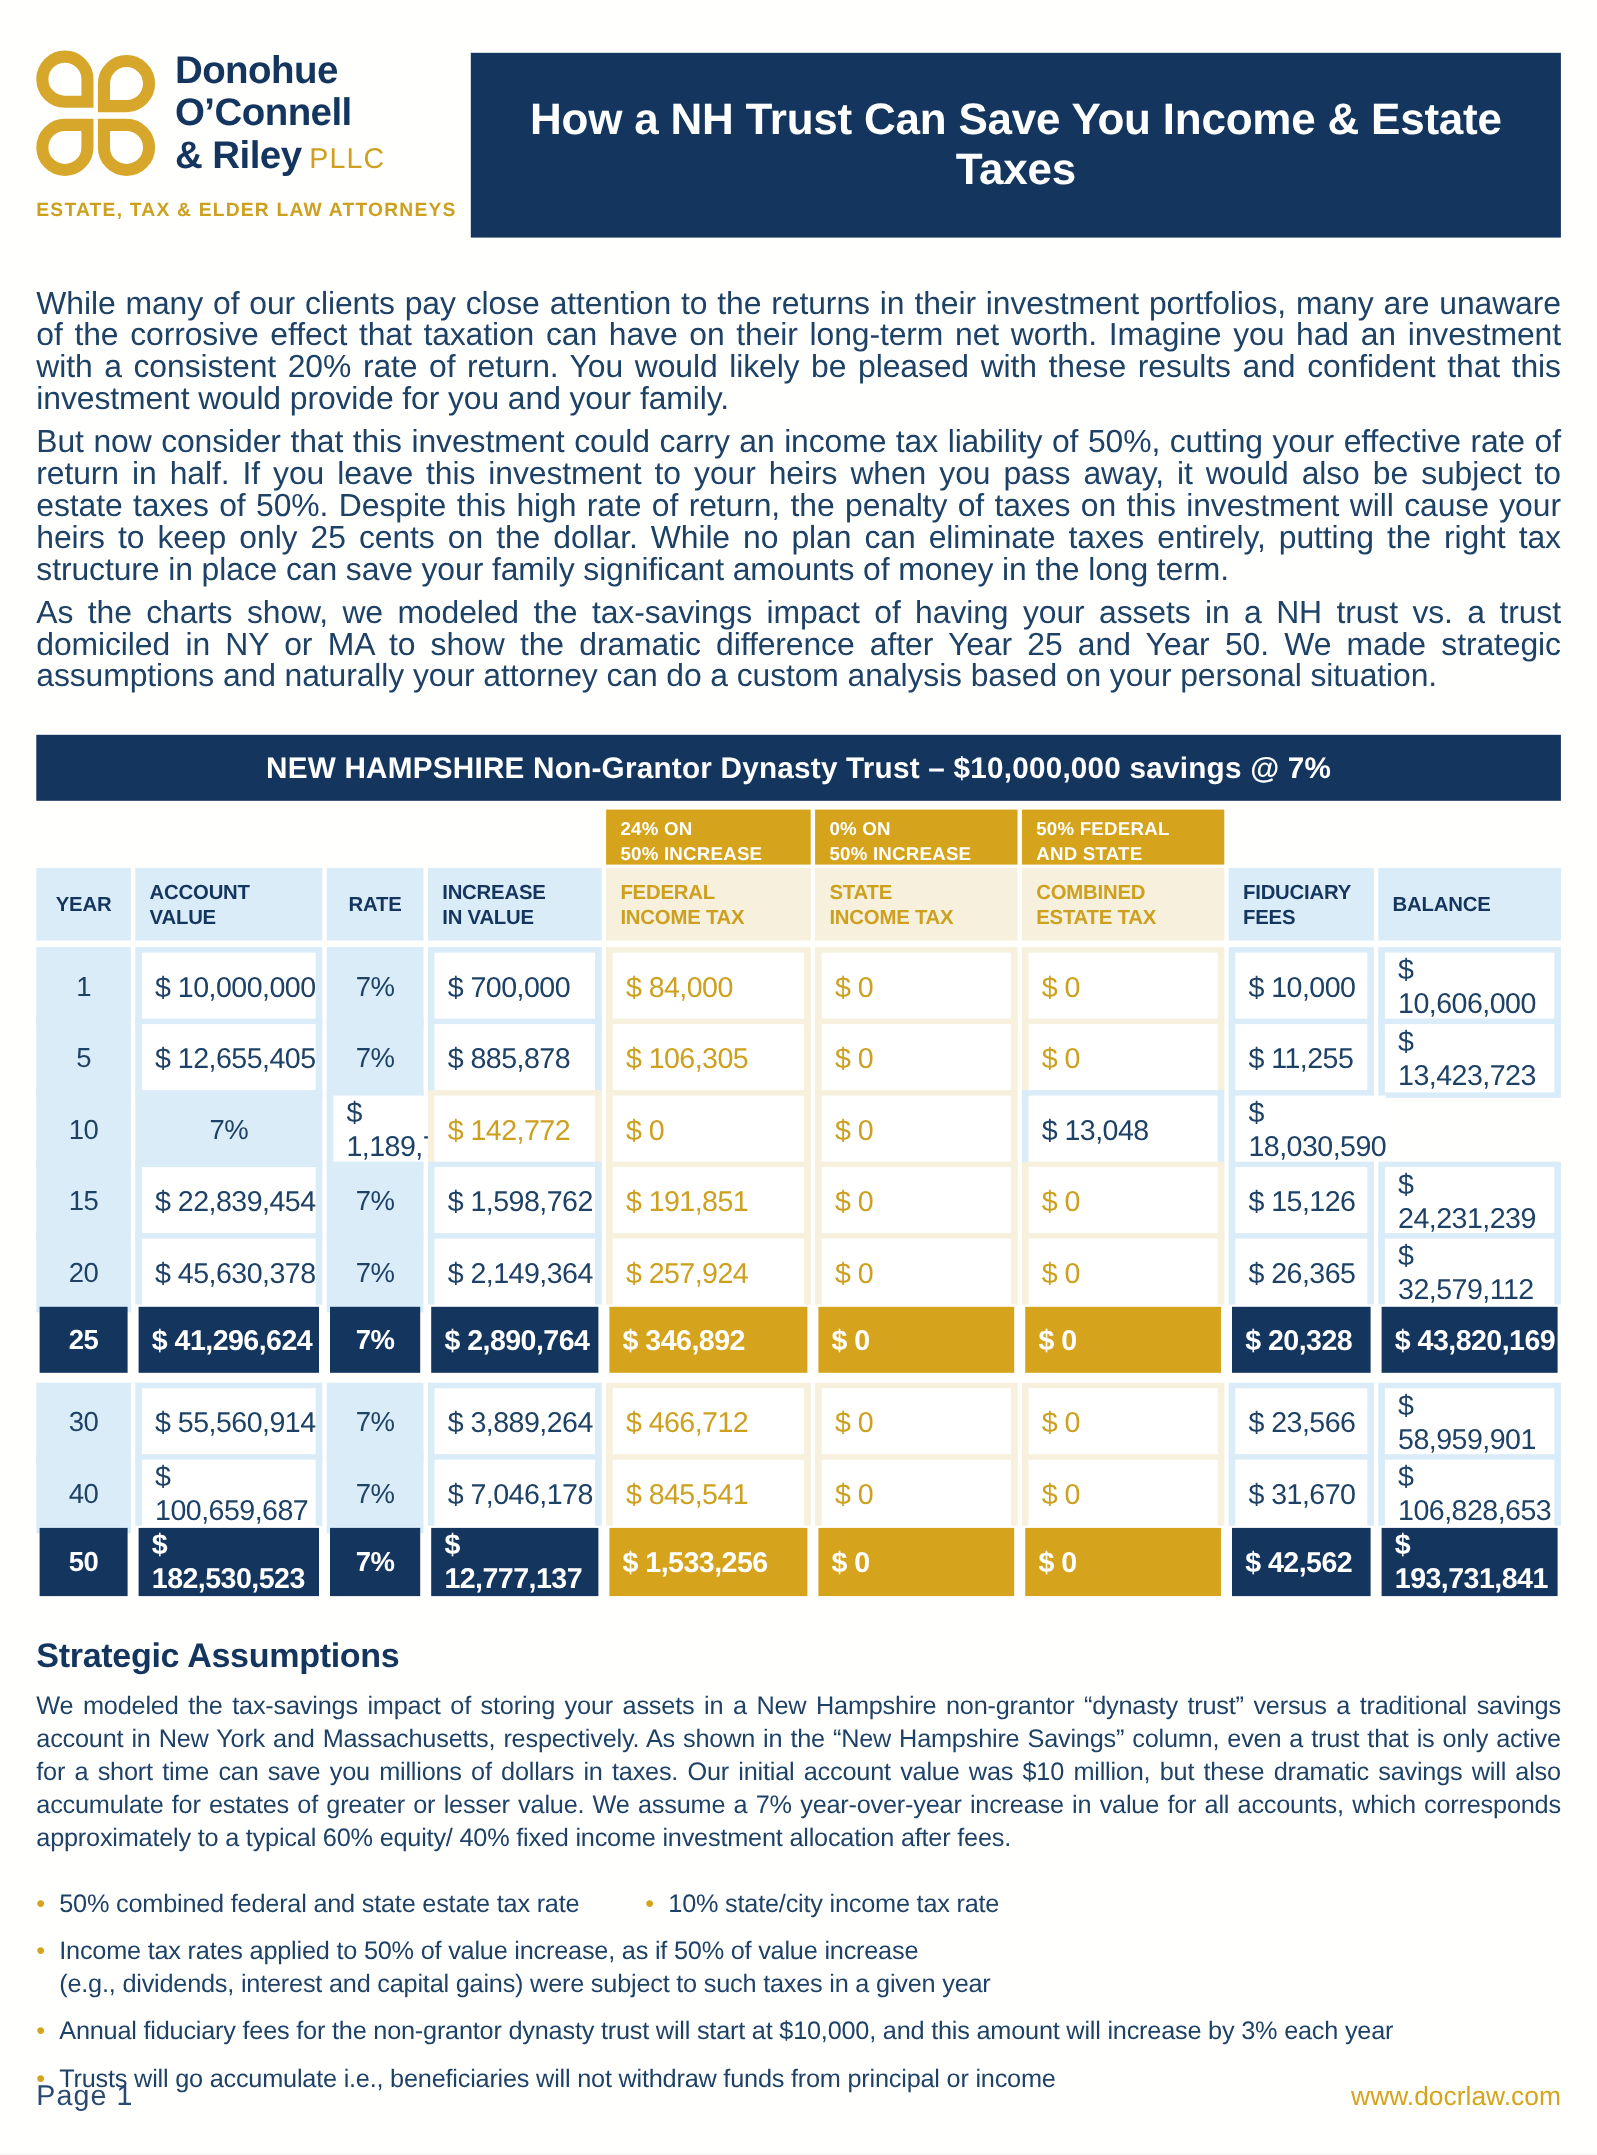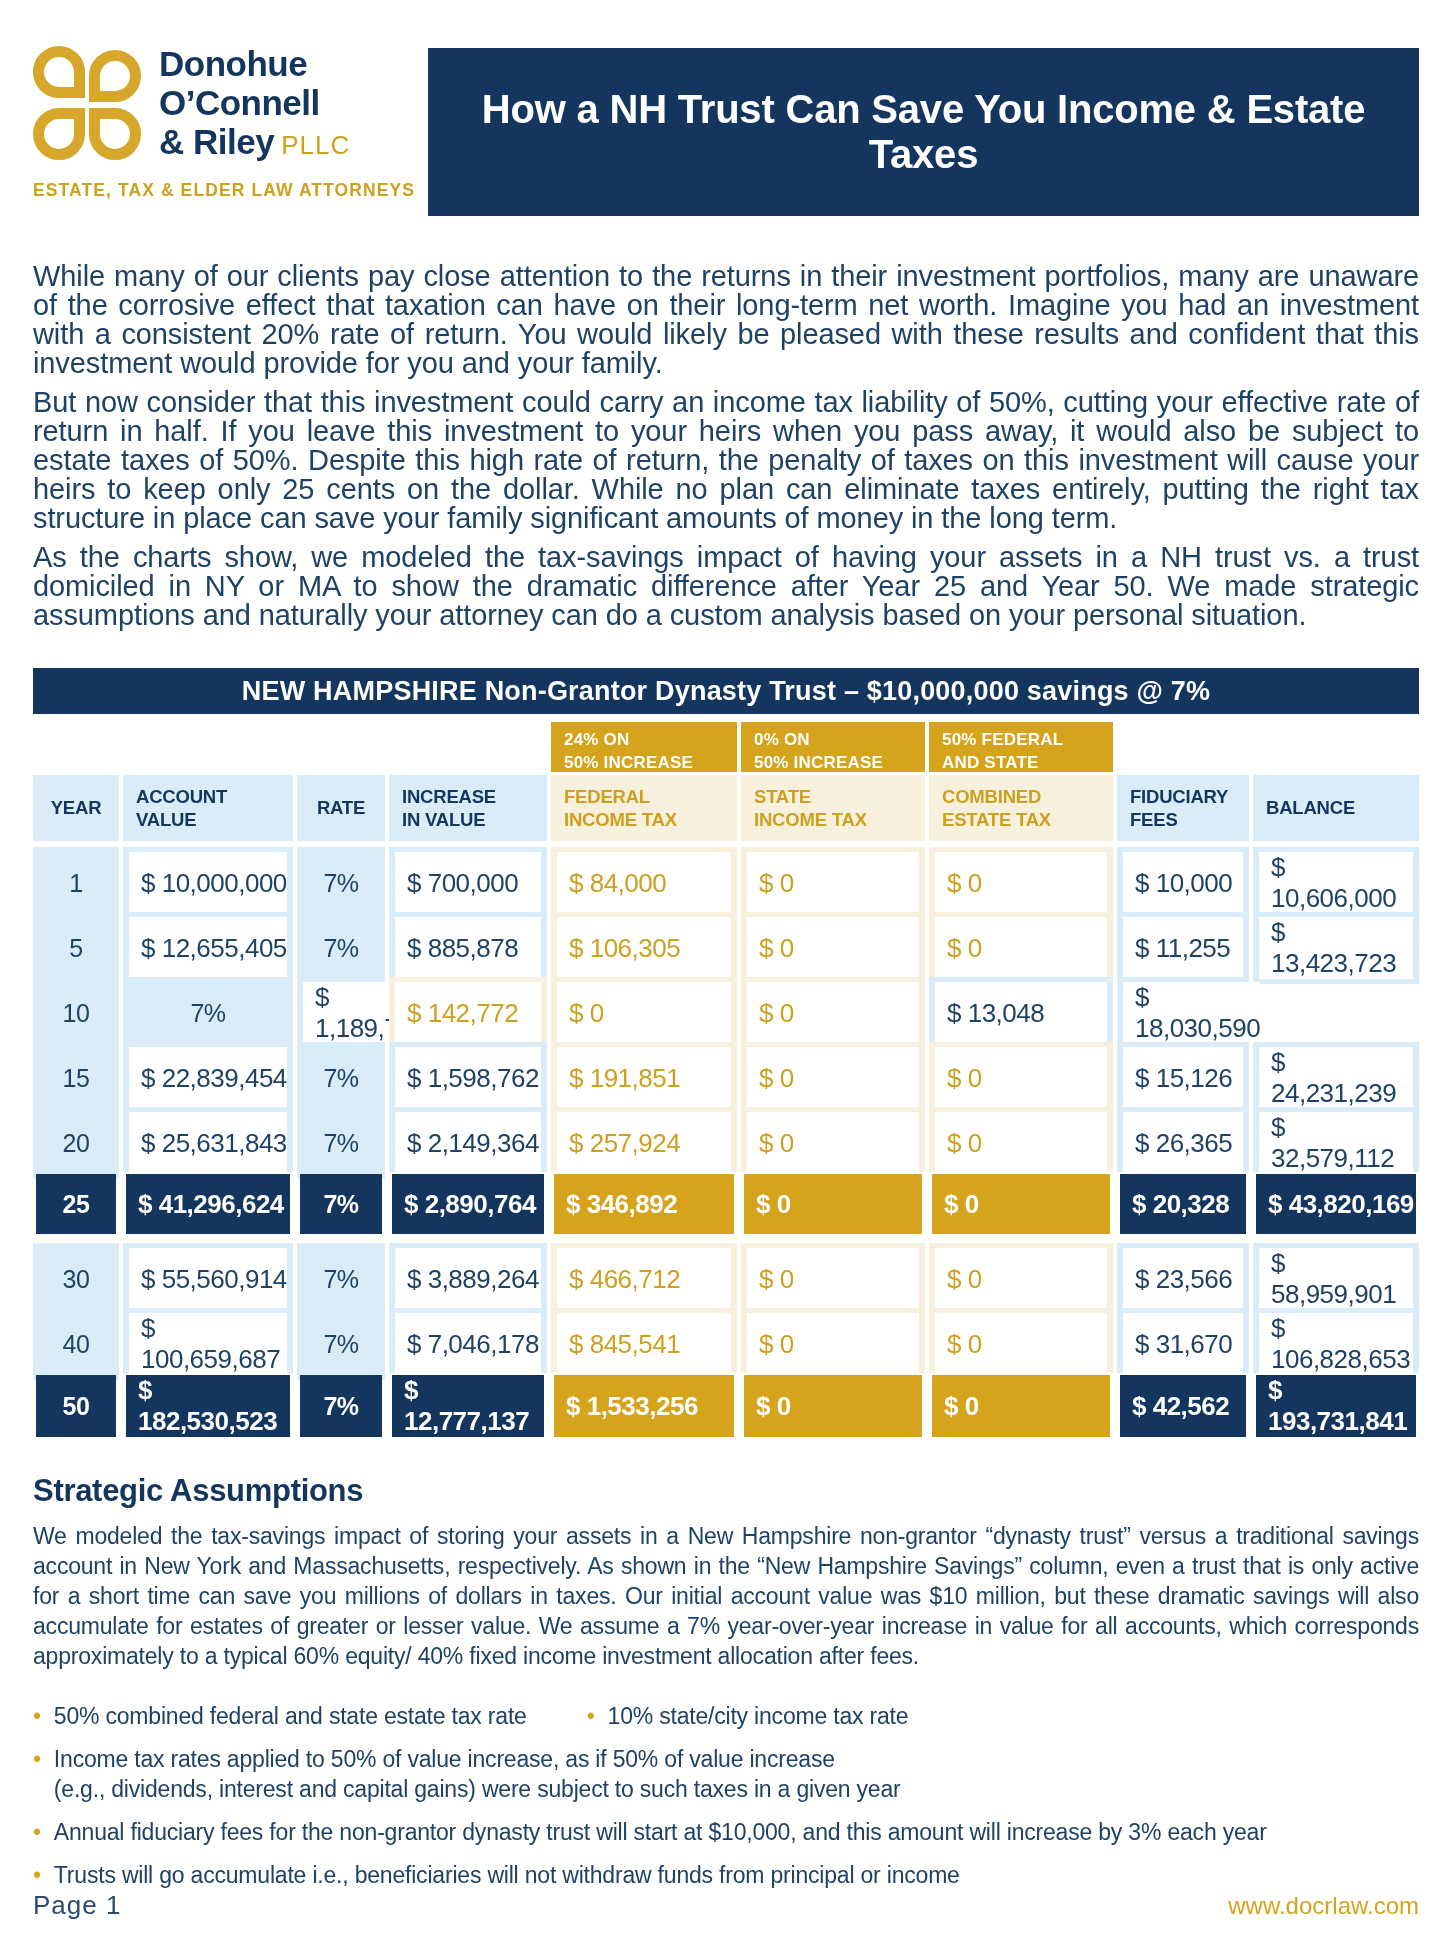--- a/index.html
+++ b/index.html
@@ -31,21 +31,21 @@
   .banner{flex:1;height:168px;margin-top:10px;background:var(--navy);display:flex;align-items:center;justify-content:center;}
   .banner h1{color:#fff;font-size:40px;font-weight:700;letter-spacing:-0.2px;text-align:center;}
 
   
   .intro{margin-top:46px;}
   .intro p{font-size:29px;line-height:29px;color:var(--navy-text);text-align:justify;margin-bottom:10px;letter-spacing:-0.1px;}
 
   
   .tbl{margin-top:38px;}
   .grid{display:grid;grid-template-columns:var(--cols);column-gap:4px;}
-  .t-title{height:46px;background:var(--navy);color:#fff;display:flex;align-items:center;justify-content:center;
+  .t-title{height:60px;background:var(--navy);color:#fff;display:flex;align-items:center;justify-content:center;
            font-size:27px;font-weight:700;letter-spacing:0.2px;margin-bottom:8px;}
   .brow{margin-bottom:3px;}
   .badge{height:50px;background:var(--gold);color:#fff;font-weight:700;font-size:17px;line-height:1.35;
          padding:7px 0 0 13px;white-space:pre-line;letter-spacing:0.2px;}
   .b0{grid-column:5;} .b1{grid-column:6;} .b2{grid-column:7;}
   .hrow{margin-bottom:6px;}
   .hcell{height:66px;display:flex;align-items:center;padding-left:13px;font-weight:700;font-size:18.5px;
          letter-spacing:-0.2px;white-space:pre-line;line-height:1.25;}
   .hcell.blue{background:var(--light-blue);color:var(--navy);}
   .hcell.cream{background:var(--cream);color:var(--gold-text);}
@@ -258,21 +258,21 @@
     <div class="cell blue">
             <span class="box">$ 24,231,239</span>
           </div>
   </div>
 
   <div class="trow grid">
     <div class="cell plain">
             <span class="val">20</span>
           </div>
     <div class="cell blue">
-            <span class="box">$ 25,631,843</span>
+            <span class="box">$ 45,630,378</span>
           </div>
     <div class="cell plain">
             <span class="val">7%</span>
           </div>
     <div class="cell blue">
             <span class="box">$ 2,149,364</span>
           </div>
     <div class="cell cream">
             <span class="box">$ 257,924</span>
           </div>

